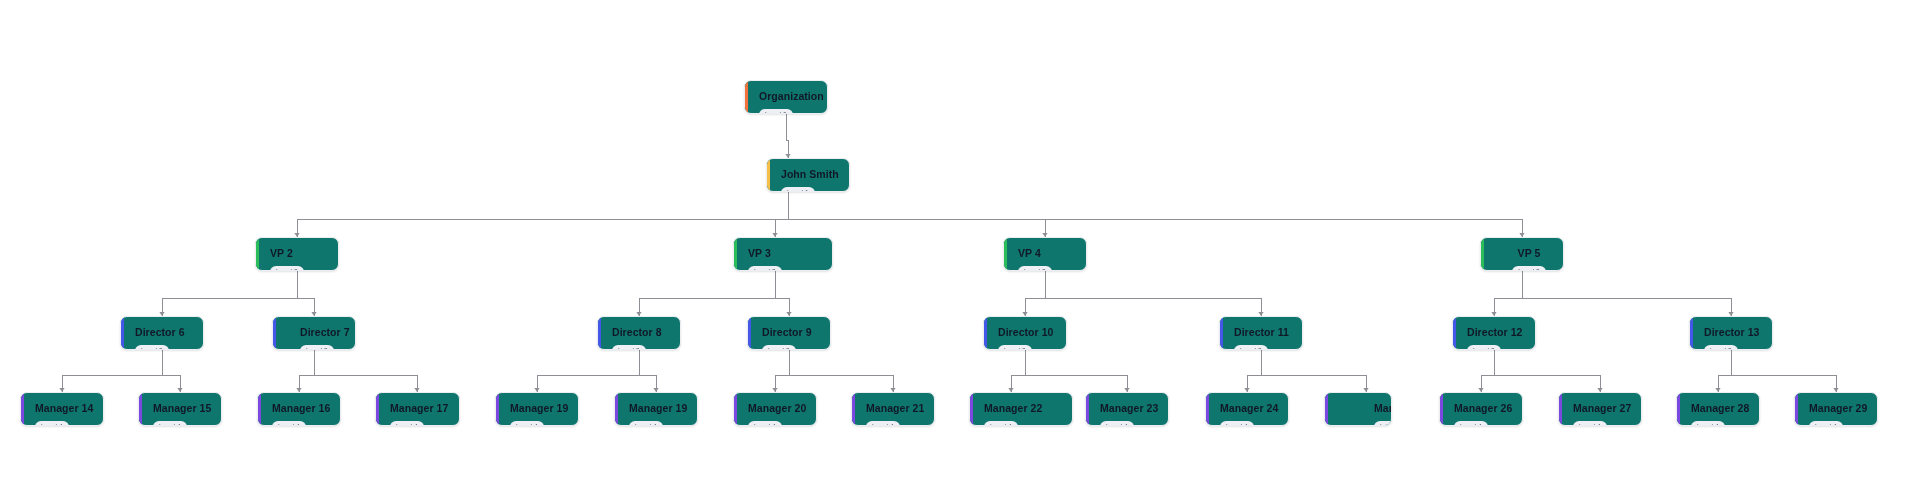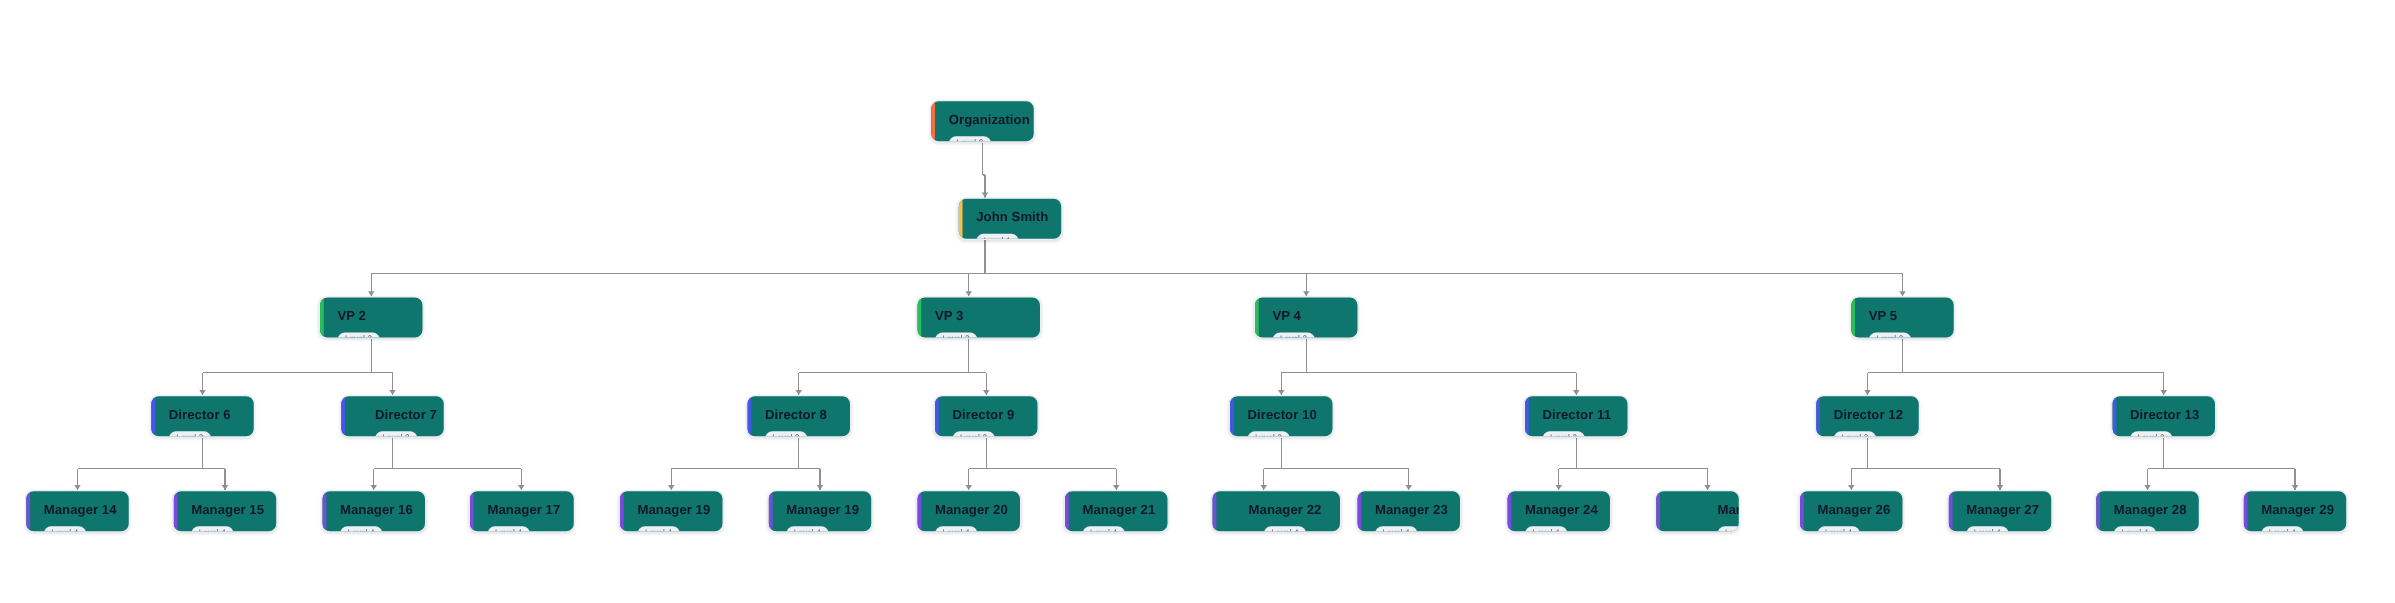--- a/index.html
+++ b/index.html
@@ -188,21 +188,21 @@
         <div class="node-body"><div class="node-title">VP 2</div><span class="node-badge">Level 2</span></div>
       </div>
       <div class="node" style="left: 733px; top: 237px; width: 100px; height: 34px;">
         <div class="accent" style="background: rgb(43, 189, 90);"></div>
         <div class="node-body"><div class="node-title">VP 3</div><span class="node-badge">Level 2</span></div>
       </div>
       <div class="node" style="left: 1003px; top: 237px; width: 84px; height: 34px;">
         <div class="accent" style="background: rgb(43, 189, 90);"></div>
         <div class="node-body"><div class="node-title">VP 4</div><span class="node-badge">Level 2</span></div>
       </div>
-      <div class="node" style="left: 1480px; top: 237px; width: 84px; height: 34px;">
+      <div class="node" style="left: 1480px; top: 237px; width: 84px; height: 34px; text-align: center;">
         <div class="accent" style="background: rgb(43, 189, 90);"></div>
         <div class="node-body"><div class="node-title">VP 5</div><span class="node-badge">Level 2</span></div>
       </div>
       <div class="node" style="left: 120px; top: 316px; width: 84px; height: 34px;">
         <div class="accent" style="background: rgb(68, 87, 232);"></div>
         <div class="node-body"><div class="node-title">Director 6</div><span class="node-badge">Level 3</span></div>
       </div>
       <div class="node" style="left: 272px; top: 316px; width: 84px; height: 34px; padding-left: 13px;">
         <div class="accent" style="background: rgb(68, 87, 232);"></div>
         <div class="node-body"><div class="node-title">Director 7</div><span class="node-badge">Level 3</span></div>
@@ -256,21 +256,21 @@
         <div class="node-body"><div class="node-title">Manager 19</div><span class="node-badge">Level 4</span></div>
       </div>
       <div class="node" style="left: 733px; top: 392px; width: 84px; height: 34px;">
         <div class="accent" style="background: rgb(123, 72, 224);"></div>
         <div class="node-body"><div class="node-title">Manager 20</div><span class="node-badge">Level 4</span></div>
       </div>
       <div class="node" style="left: 851px; top: 392px; width: 84px; height: 34px;">
         <div class="accent" style="background: rgb(123, 72, 224);"></div>
         <div class="node-body"><div class="node-title">Manager 21</div><span class="node-badge">Level 4</span></div>
       </div>
-      <div class="node" style="left: 969px; top: 392px; width: 104px; height: 34px; text-align: center;">
+      <div class="node" style="left: 969px; top: 392px; width: 104px; height: 34px;">
         <div class="accent" style="background: rgb(123, 72, 224);"></div>
         <div class="node-body"><div class="node-title">Manager 22</div><span class="node-badge">Level 4</span></div>
       </div>
       <div class="node" style="left: 1085px; top: 392px; width: 84px; height: 34px;">
         <div class="accent" style="background: rgb(123, 72, 224);"></div>
         <div class="node-body"><div class="node-title">Manager 23</div><span class="node-badge">Level 4</span></div>
       </div>
       <div class="node" style="left: 1205px; top: 392px; width: 84px; height: 34px;">
         <div class="accent" style="background: rgb(123, 72, 224);"></div>
         <div class="node-body"><div class="node-title">Manager 24</div><span class="node-badge">Level 4</span></div>

